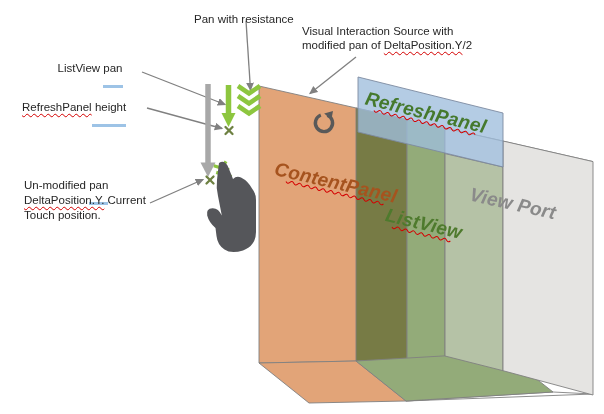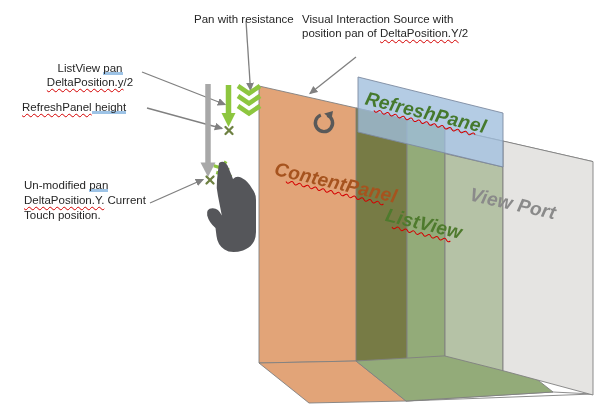--- a/index.html
+++ b/index.html
@@ -12,21 +12,21 @@
     position:absolute;font-size:11.5px;line-height:14px;color:#262626;
     white-space:nowrap;font-family:"Liberation Sans",sans-serif;
   }
   .wavy{
     text-decoration:underline;text-decoration-style:wavy;
     text-decoration-color:#D40000;text-decoration-thickness:1px;
     text-underline-offset:2px;
   }
   .gblue{
     background:linear-gradient(#9DC3E6,#9DC3E6) left bottom / 100% 3px no-repeat;
-    padding-bottom:1px;
+    padding-bottom:14px;
     text-align:right;
   }
   .panel-label{font-style:italic;font-weight:600;letter-spacing:.2px;}
 </style>
 </head>
 <body>
 
 <div id="stage">
 
   <svg width="604" height="414" viewBox="0 0 604 414">
@@ -117,33 +117,30 @@
          Q236.5,175.5 241,177.5 Q248,181 252,188.5 Q256,193.5 256,200
          L256,232 Q256,245.5 243,250.5 Q231,254 224.5,249.5
          Q217.5,245 216.5,236 L215.5,228
          Q209,222.5 207.2,215.5 Q205.8,208.5 212.5,208.2
          Q218.5,208 221.8,215.5 L218,196
          Q216,187.5 217,180 Q218,170 219,163 Z" fill="#55565A"></path>
   </svg>
 
   <div class="ann" style="left:194px;top:12px;">Pan with resistance</div>
 
-  <div class="ann" style="left:302px;top:12px;">
+  <div class="ann" style="left:302px;top:24px;">
     <div>Visual Interaction Source with</div>
     <div>
-      <span>position pan of </span><span class="wavy">DeltaPosition.Y</span><span>/2</span>
+      <span>modified pan of </span><span class="wavy">DeltaPosition.Y</span><span>/2</span>
     </div>
   </div>
 
   <div class="ann" style="left:25px;top:61px;width:130px;text-align:center;">
     <div>
       <span>ListView </span><span class="gblue">pan</span>
-    </div>
-    <div>
-      <span class="wavy">DeltaPosition.y</span><span>/2</span>
     </div>
   </div>
 
   <div class="ann" style="left:24px;top:178px;line-height:15px;">
     <div>
       <span>Un-modified </span><span class="gblue">pan</span>
     </div>
     <div>
       <span class="wavy">DeltaPosition.Y.</span><span style="white-space:pre;"> Current</span>
     </div>

